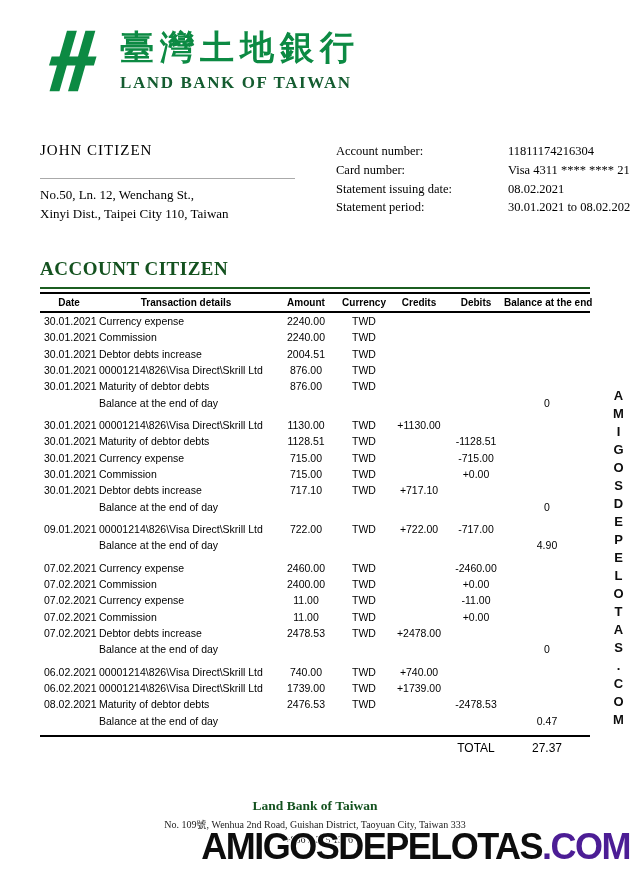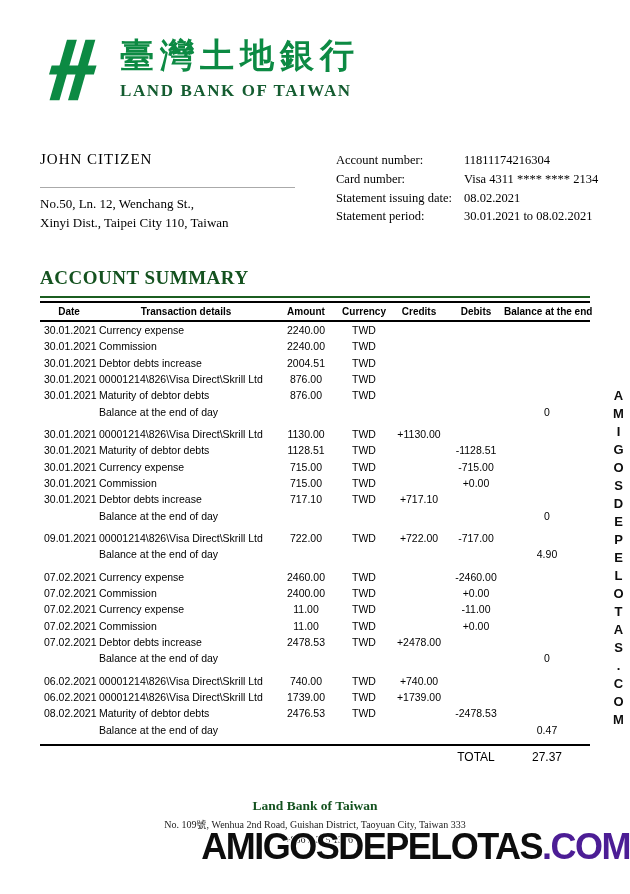--- a/index.html
+++ b/index.html
@@ -6,41 +6,41 @@
   html,body { background:#fff; }
   body {
     width:630px; height:894px;
     font-family:"Liberation Serif", serif;
     position:relative; overflow:hidden;
     color:#000;
   }
   .page { position:relative; width:630px; height:894px; background:#fff; }
 
   
-  .header { display:flex; align-items:flex-start; gap:14px; padding:37px 0 0 40px; }
+  .header { display:flex; align-items:center; gap:14px; padding:28px 0 0 40px; }
   .logo { width:66px; height:66px; flex:0 0 auto; }
   .logo svg { width:66px; height:66px; display:block; }
   .bank-cn {
     font-size:34px; line-height:1.1; color:#0c8a43; font-weight:bold;
     letter-spacing:6px; font-family:"Liberation Serif", serif;
   }
   .bank-en {
     font-size:17px; color:#145c30; font-weight:bold; letter-spacing:1.6px; margin-top:7px;
   }
 
   
   .info-section { display:flex; margin:48px 40px 0 40px; }
   .customer { width:272px; }
   .customer-name {
     font-size:15px; letter-spacing:1px; font-weight:normal;
     border-bottom:1px solid #aaa; padding-bottom:19px; margin-bottom:7px; width:255px;
   }
   .customer-addr { font-size:13px; line-height:1.45; }
   .account-info { margin-left:auto; width:254px; font-size:12.5px; }
-  .ai-row { display:flex; line-height:1.5; }
+  .ai-row { display:flex; line-height:1.5;gap:44px; }
   .ai-label { width:128px; flex:0 0 auto; }
   .ai-value { white-space:nowrap; }
 
   
   .summary-title {
     margin:34px 40px 0 40px;
     color:#14521f; font-size:19px; font-weight:bold; letter-spacing:0.5px;
     border-bottom:2px solid #1b5e20; padding-bottom:7px;
   }
 
@@ -123,21 +123,21 @@
         <span class="ai-label">Statement issuing date:</span>
         <span class="ai-value">08.02.2021</span>
       </div>
       <div class="ai-row">
         <span class="ai-label">Statement period:</span>
         <span class="ai-value">30.01.2021 to 08.02.2021</span>
       </div>
     </div>
   </div>
 
-  <div class="summary-title">ACCOUNT SUMMARY</div>
+  <div class="summary-title">ACCOUNT CITIZEN</div>
 
   <table>
     <colgroup>
       <col style="width:58px">
         <col style="width:176px">
         <col style="width:64px">
         <col style="width:52px">
       <col style="width:58px">
         <col style="width:56px">
         <col style="width:86px">

